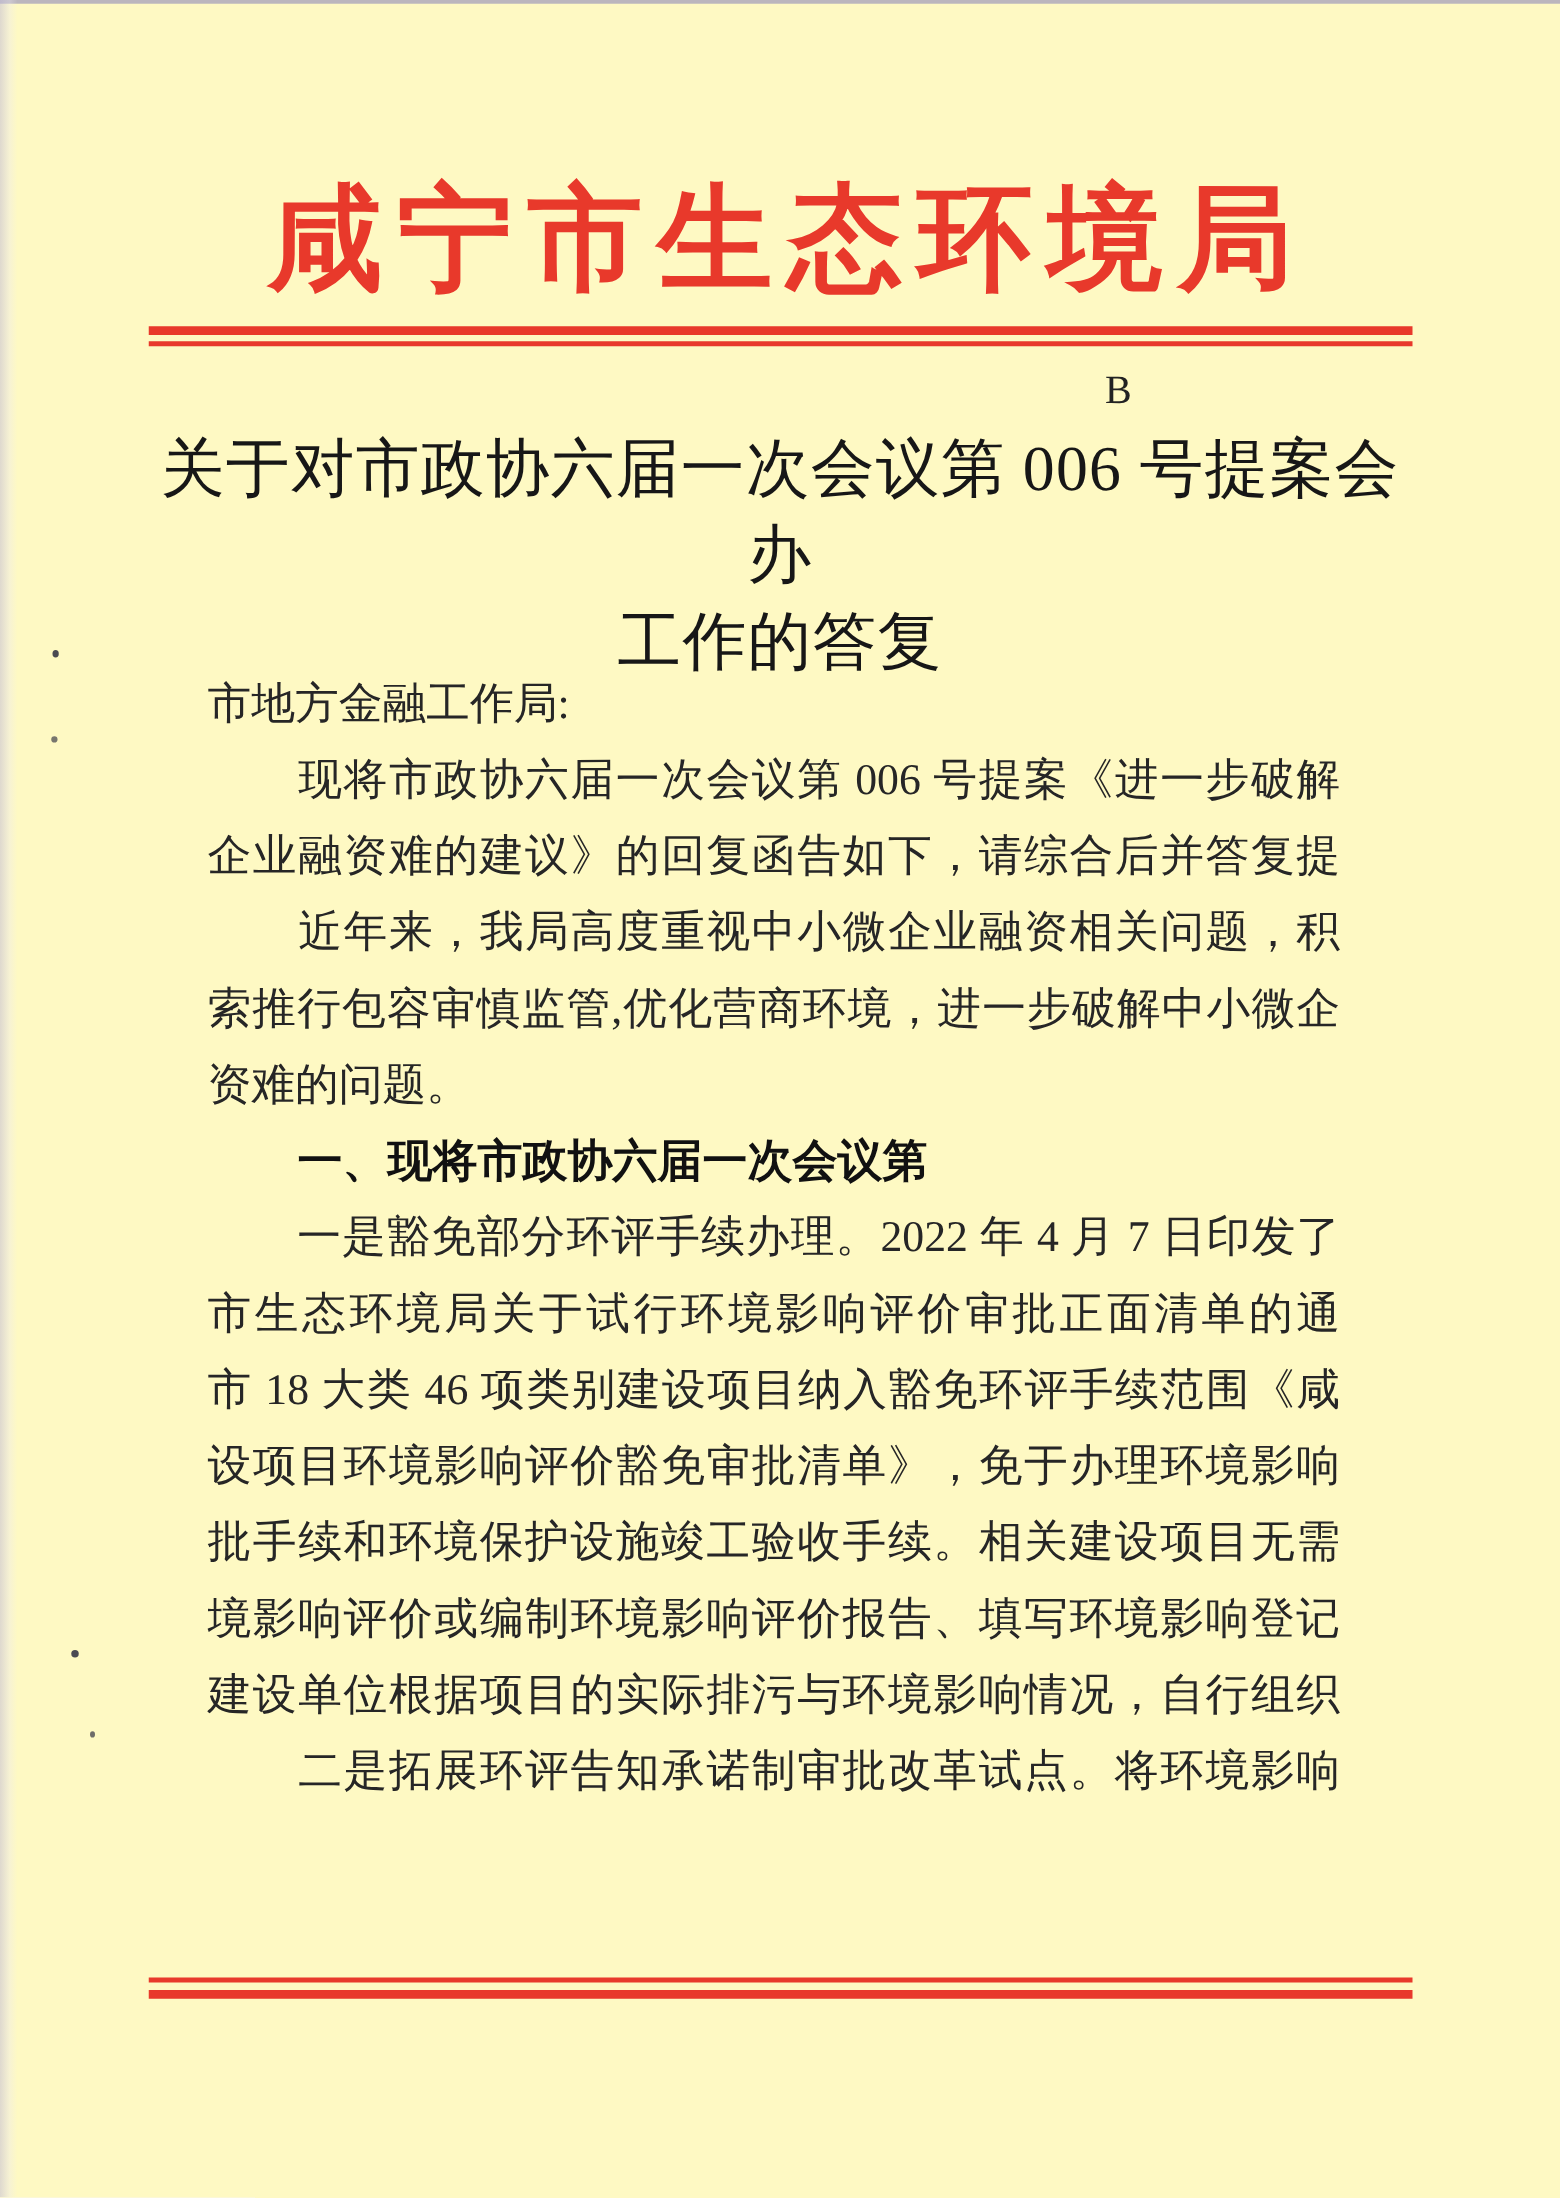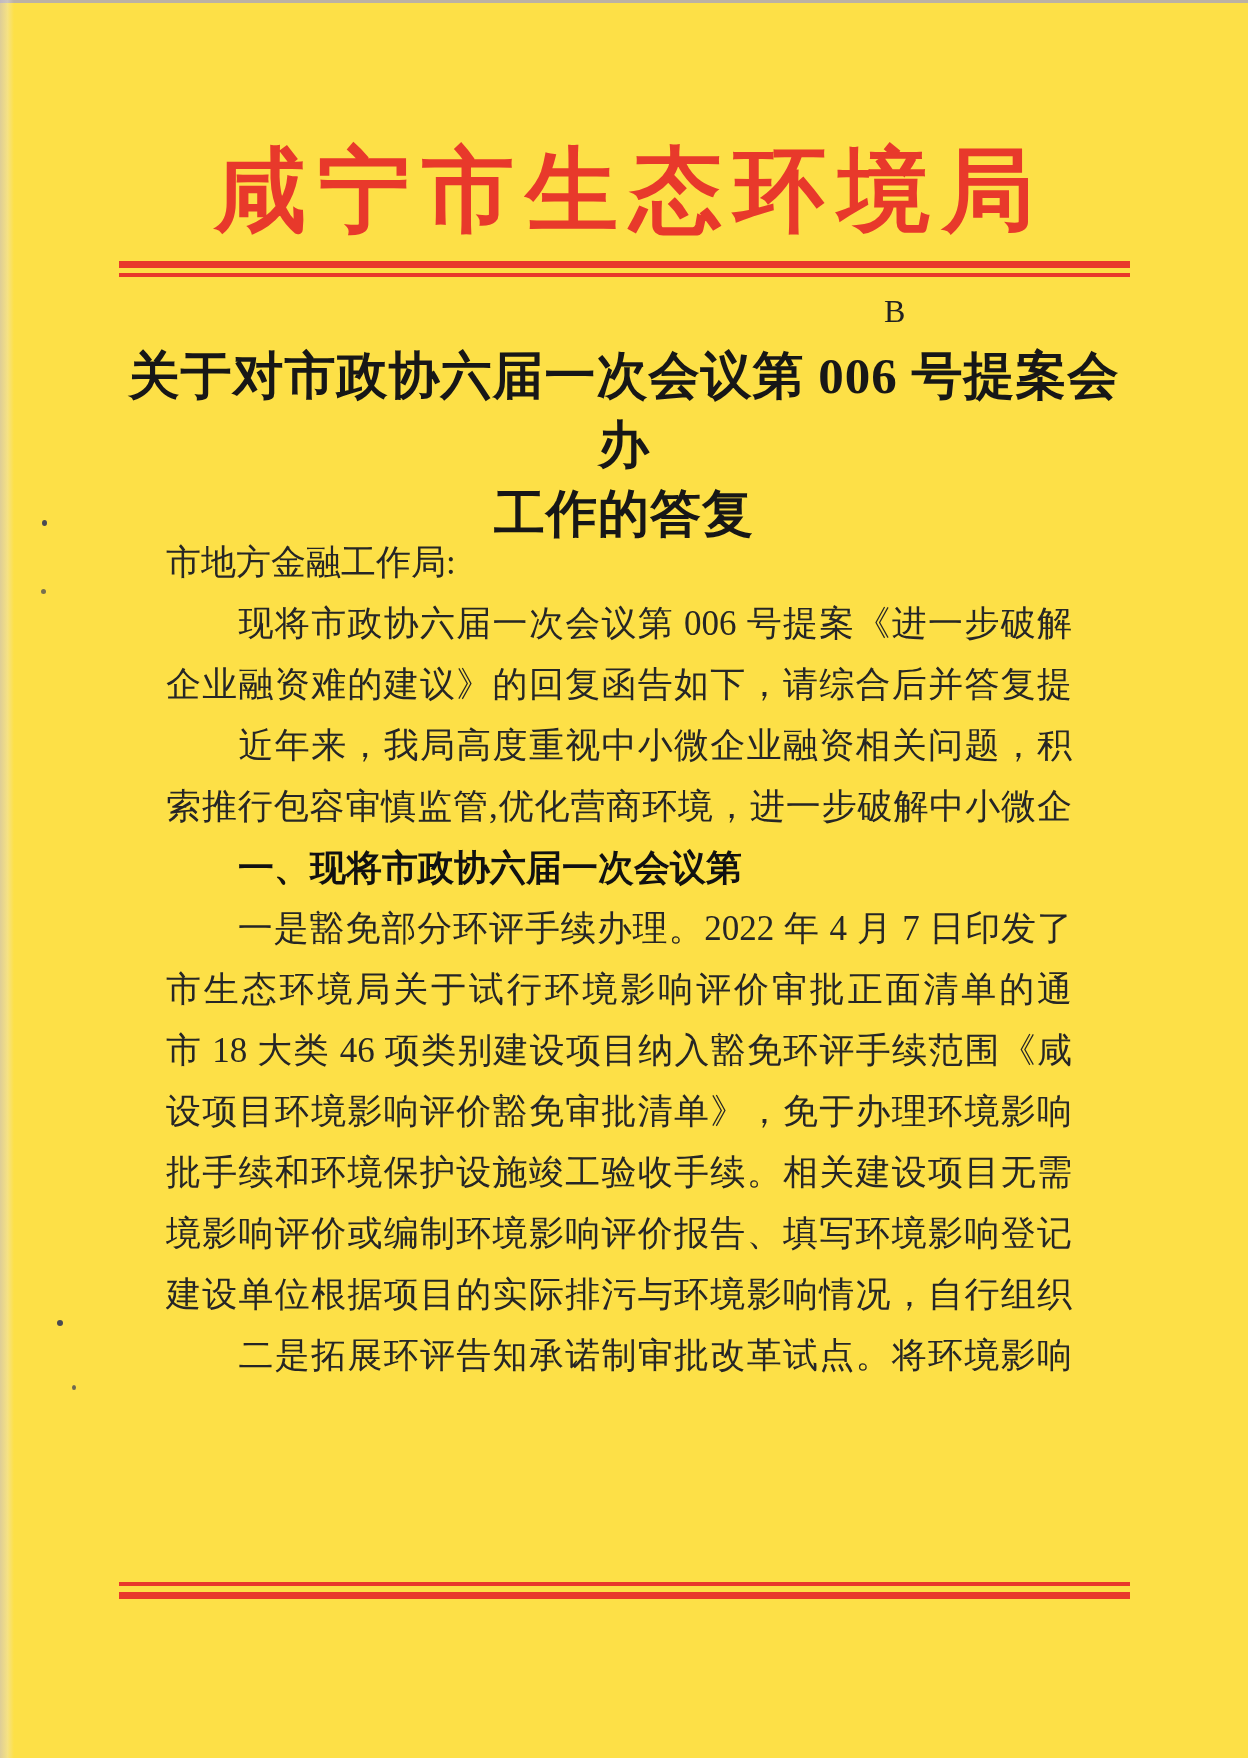--- a/index.html
+++ b/index.html
@@ -5,21 +5,21 @@
   html, body { margin: 0; padding: 0; }
   body {
     width: 1248px; height: 1758px;
     background: #f6f5f8;
     font-family: "Liberation Serif", "DejaVu Serif", serif;
     position: relative;
   }
   .page {
     position: absolute; left: 0; top: 0;
     width: 1248px; height: 1758px;
-    background: #fde047;
+    background: #fef9c3;
     overflow: hidden;
   }
   
   .scan-top-edge {
     position: absolute; top: 0; left: 0; width: 100%; height: 16px;
     background: linear-gradient(to bottom, #bdb9cc 0%, #dddaе7 20%, #e9e7f1 45%, rgba(255,255,255,0) 100%);
     opacity: .55;
   }
   .scan-top-line {
     position: absolute; top: 0; left: 0; width: 100%; height: 3px;
@@ -58,21 +58,21 @@
   
   .doc-mark {
     position: absolute; left: 884px; top: 293px;
     font-size: 32px; color: #222; line-height: 36px;
   }
   
   .doc-title {
     position: absolute; top: 342px; left: 124px; width: 1000px;
     text-align: center;
     color: #171717;
-    font-size: 51px; font-weight: 700;
+    font-size: 51px; font-weight: 400;
     line-height: 69px;
     letter-spacing: 1px;
   }
   
   .body-text {
     position: absolute; top: 532px; left: 166px; width: 906px;
     color: #262626;
     font-size: 35px;
   }
   .line {
@@ -116,20 +116,21 @@
     <div>关于对市政协六届一次会议第 006 号提案会办</div>
     <div>工作的答复</div>
   </div>
 
   <div class="body-text">
       <div class="line left">市地方金融工作局:</div>
       <div class="line justify">　　现将市政协六届一次会议第 006 号提案《进一步破解中小微</div>
       <div class="line justify">企业融资难的建议》的回复函告如下，请综合后并答复提案人。</div>
       <div class="line justify">　　近年来，我局高度重视中小微企业融资相关问题，积极探</div>
       <div class="line justify">索推行包容审慎监管,优化营商环境，进一步破解中小微企业融</div>
+      <div class="line left">资难的问题。</div>
       <div class="line heading">　　一、现将市政协六届一次会议第</div>
       <div class="line justify">　　一是豁免部分环评手续办理。2022 年 4 月 7 日印发了《咸宁</div>
       <div class="line justify">市生态环境局关于试行环境影响评价审批正面清单的通知》，全</div>
       <div class="line justify">市 18 大类 46 项类别建设项目纳入豁免环评手续范围《咸宁市建</div>
       <div class="line justify">设项目环境影响评价豁免审批清单》，免于办理环境影响评价审</div>
       <div class="line justify">批手续和环境保护设施竣工验收手续。相关建设项目无需开展环</div>
       <div class="line justify">境影响评价或编制环境影响评价报告、填写环境影响登记表，有</div>
       <div class="line justify">建设单位根据项目的实际排污与环境影响情况，自行组织设施有</div>
       <div class="line justify">　　二是拓展环评告知承诺制审批改革试点。将环境影响总体可</div>
     </div>

